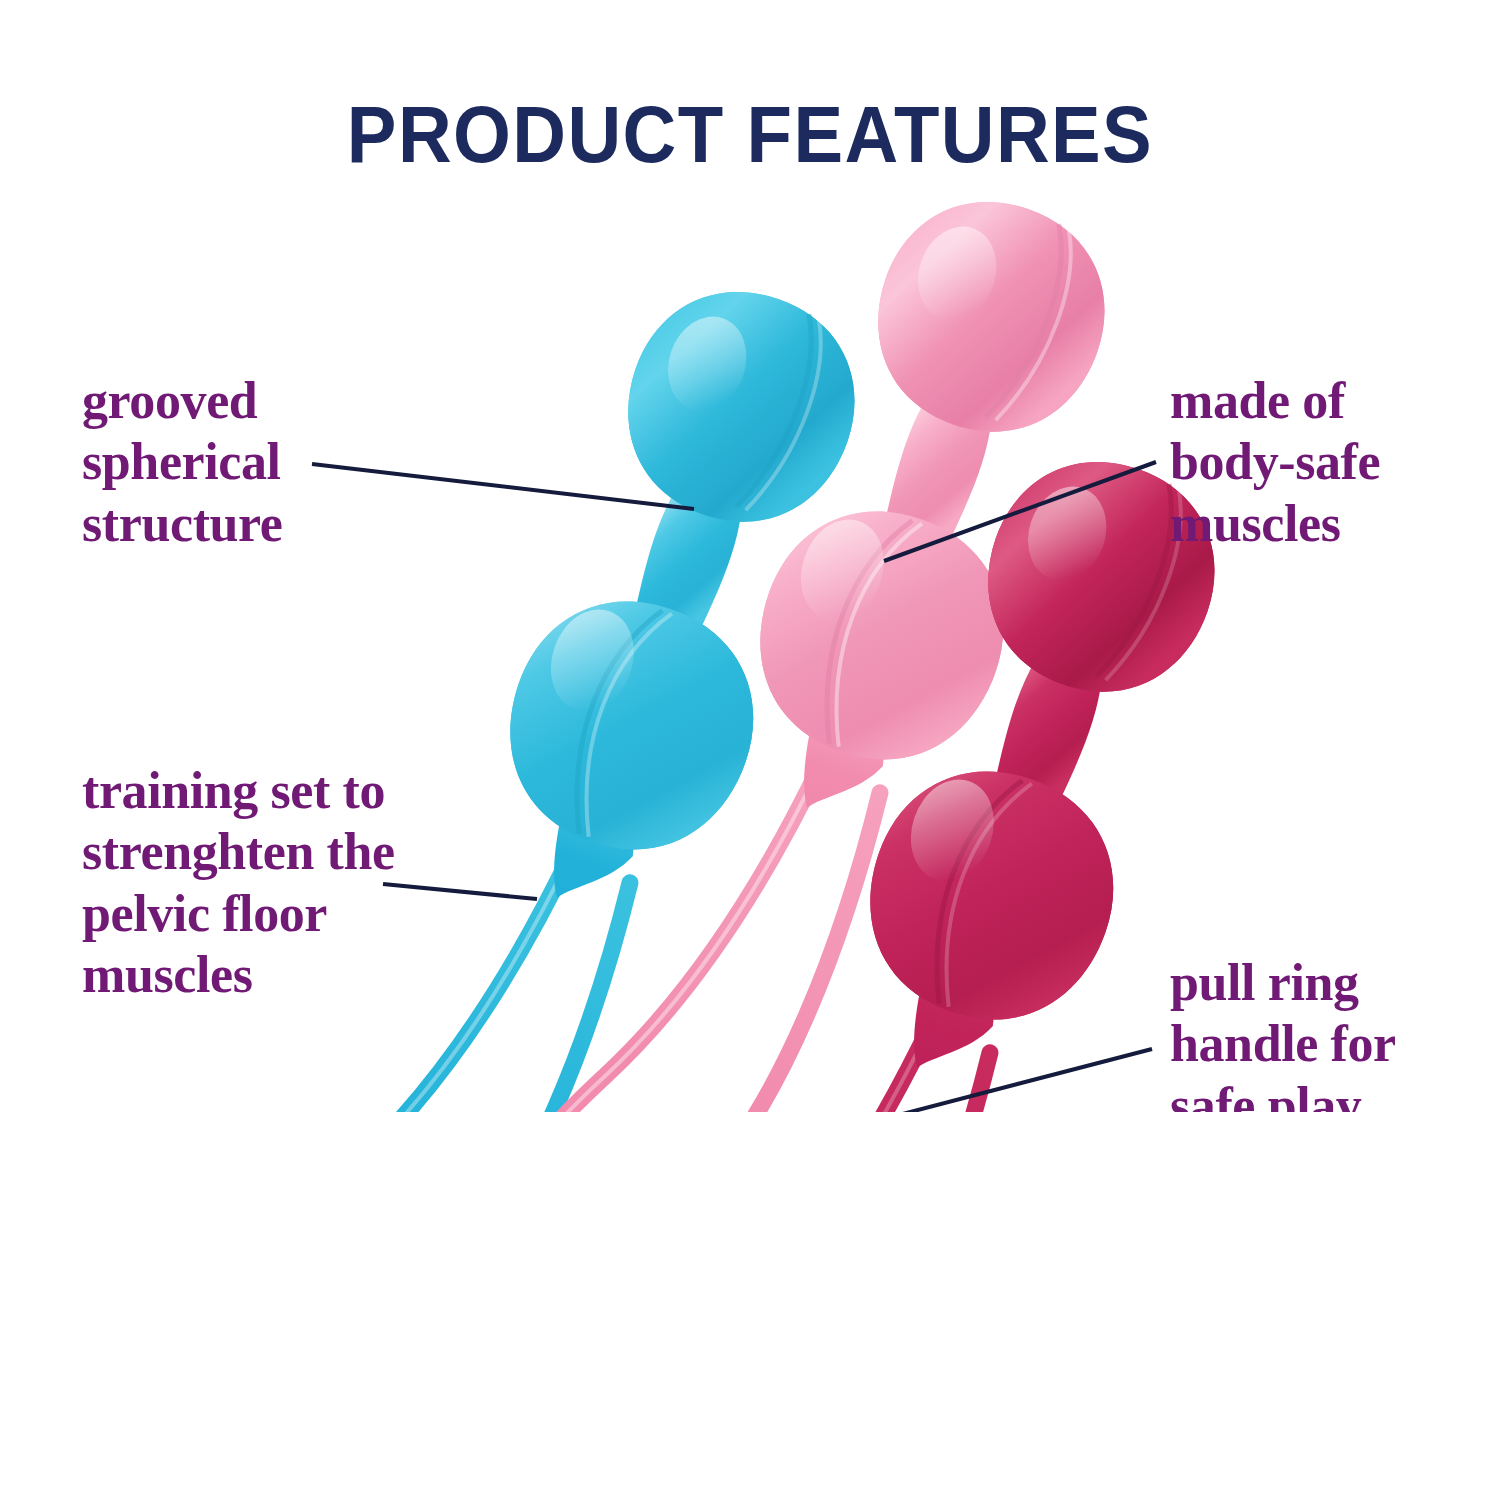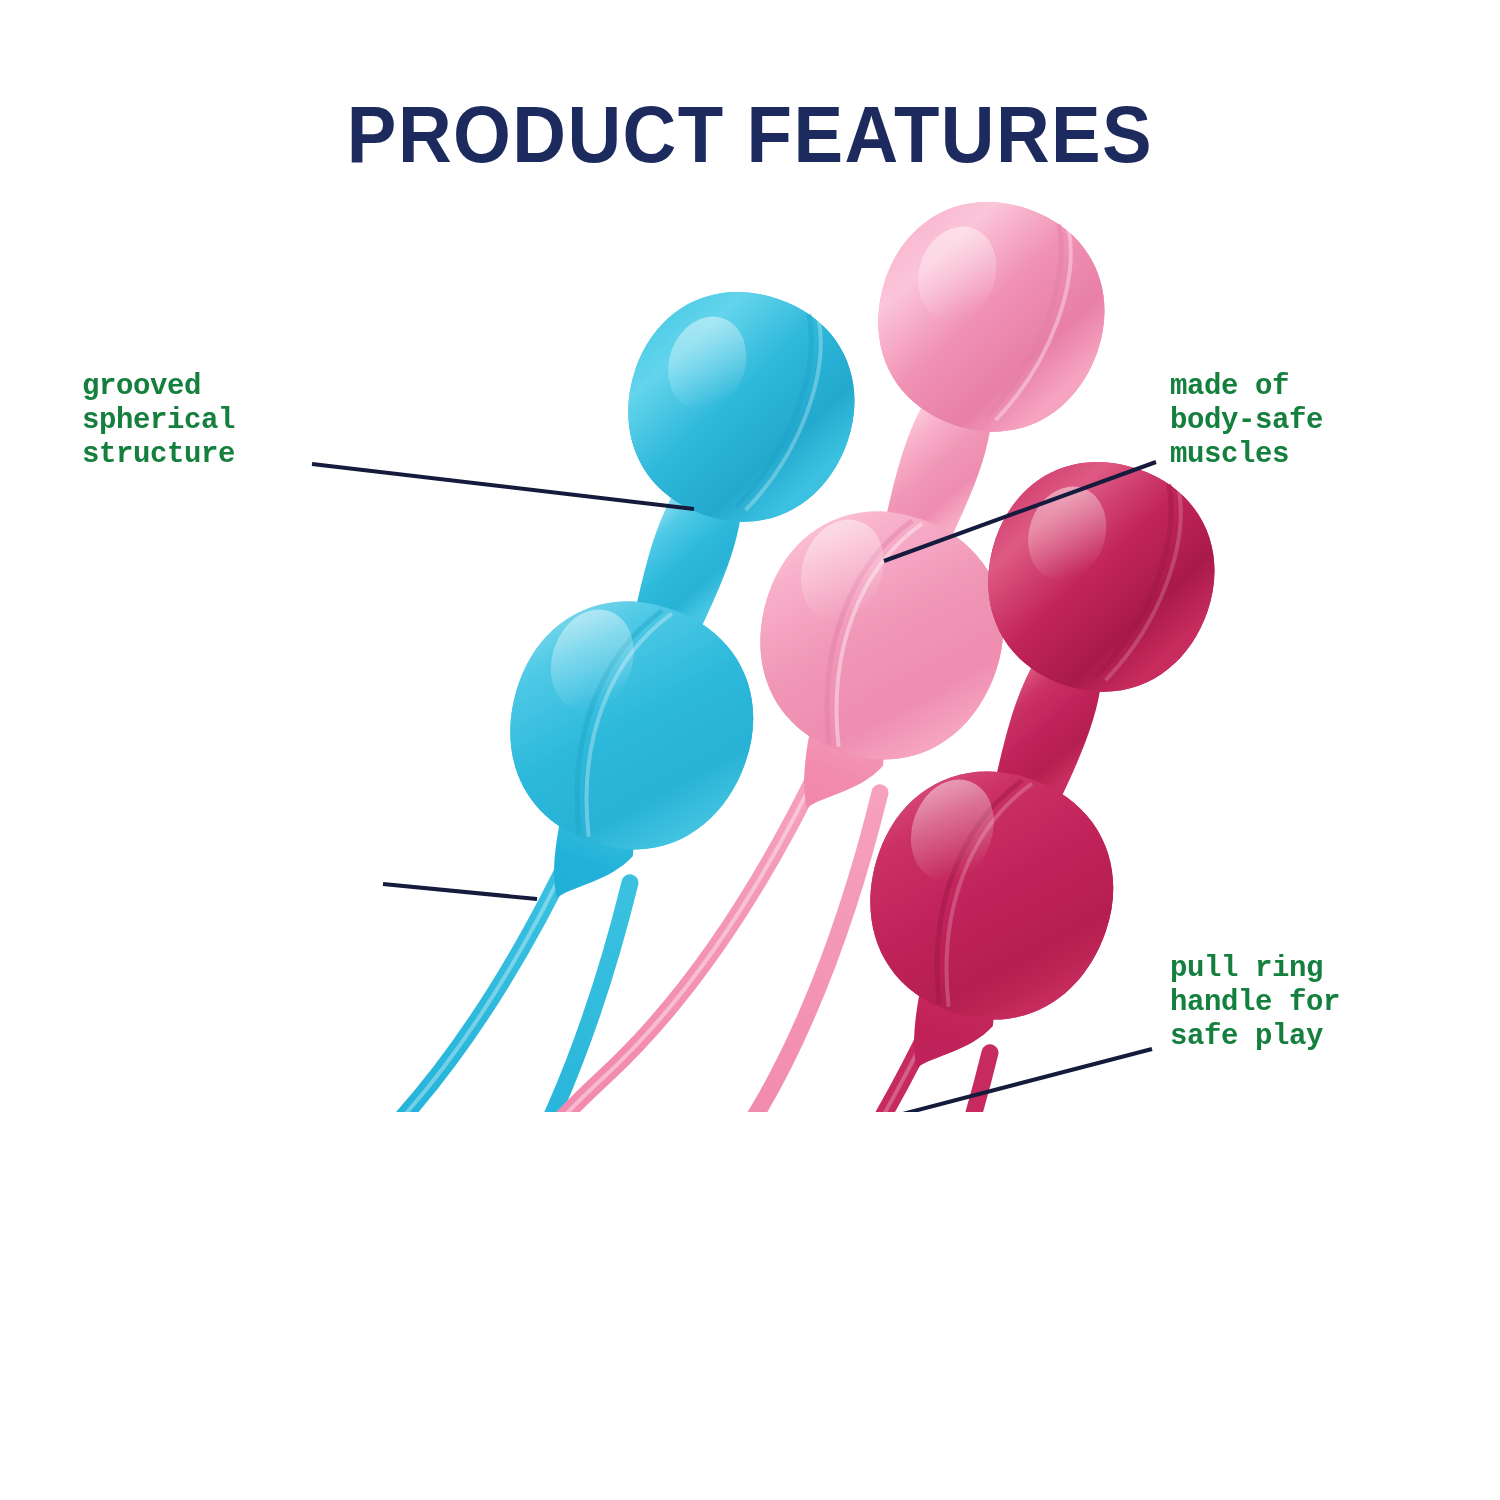--- a/index.html
+++ b/index.html
@@ -29,25 +29,25 @@
     letter-spacing: 1.5px;
     color: #1c2a5e;
     line-height: 1;
     transform: scaleX(0.93);
     transform-origin: center top;
   }
 
   
   .callout {
     position: absolute;
-    font-family: Liberation Mono, monospace;
+    font-family: Liberation Serif, serif;
     font-weight: bold;
-    font-size: 29px;
+    font-size: 52px;
     line-height: 1.18;
-    color: #15803d;
+    color: #701a75;
     white-space: pre-line;
     letter-spacing: -0.4px;
   }
   .callout.left  { text-align: left; }
   .callout.right { text-align: left; }
 
   #callout-grooved        { left: 82px;  top: 370px;  width: 380px; }
   #callout-training       { left: 82px;  top: 760px;  width: 400px; }
   #callout-silicone       { left: 1170px; top: 370px; width: 330px; }
   #callout-pullring       { left: 1170px; top: 952px; width: 330px; }
@@ -304,18 +304,22 @@
   </svg>
 
   <div class="callout left" id="callout-grooved">grooved
 spherical
 structure</div>
 
   <div class="callout right" id="callout-silicone">made of
 body-safe
 muscles</div>
 
+  <div class="callout left" id="callout-training">training set to
+strenghten the
+pelvic floor
+muscles</div>
 
   <div class="callout right" id="callout-pullring">pull ring
 handle for
 safe play</div>
 
 </div>
 
 </body></html>

